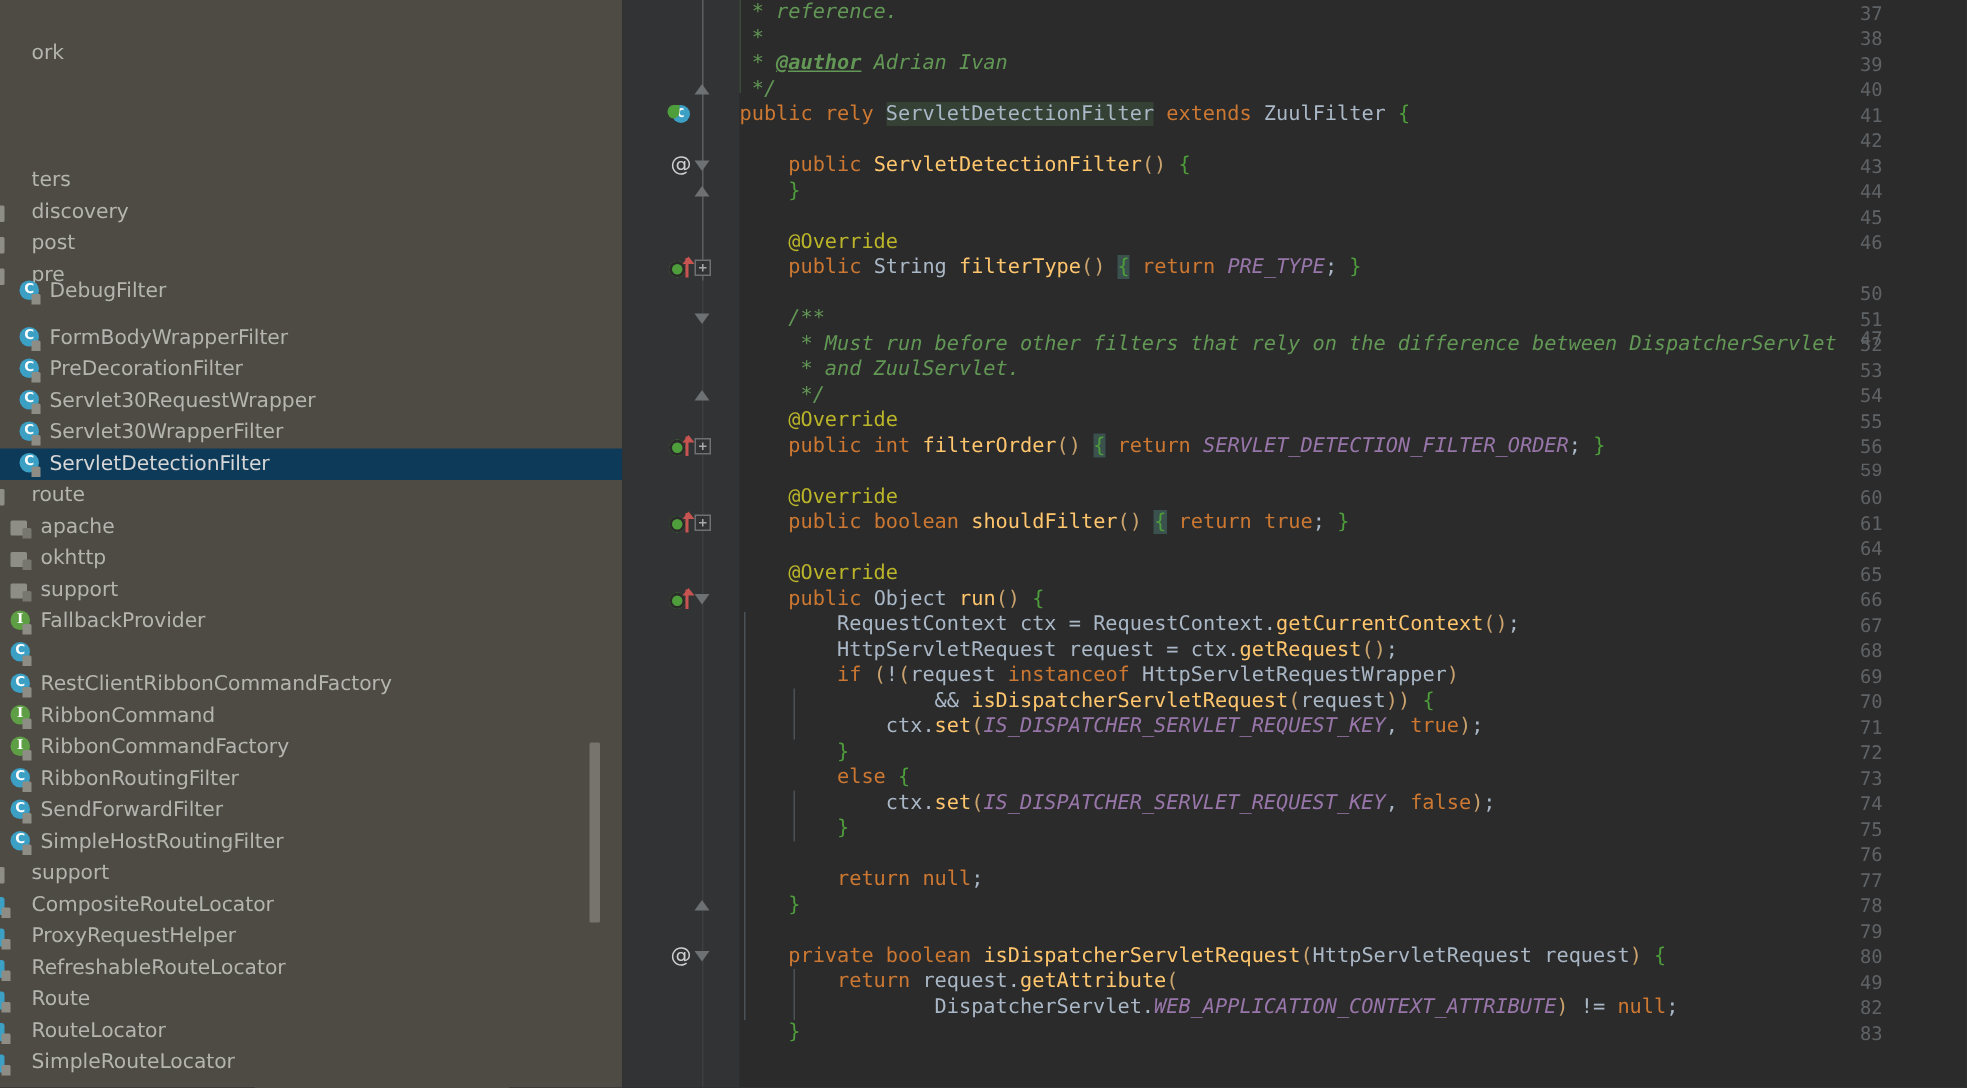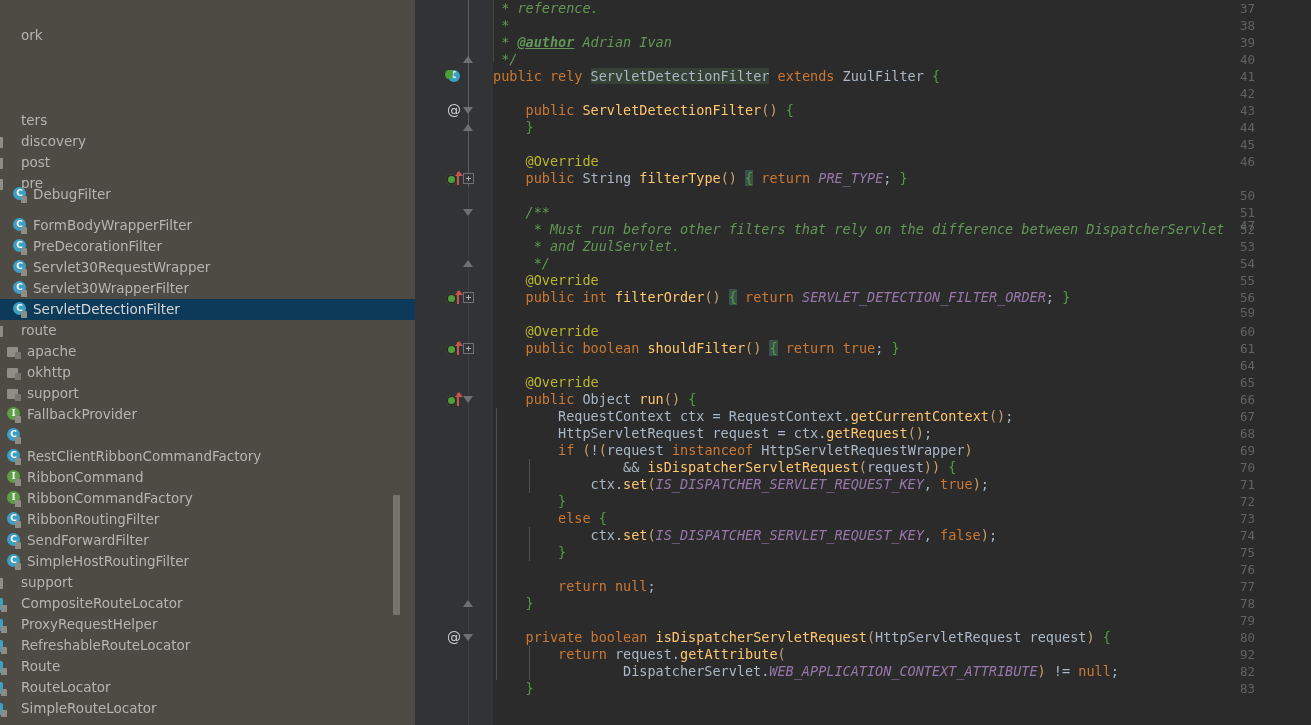--- a/index.html
+++ b/index.html
@@ -510,21 +510,21 @@
         <div class="lnum" style="top: 476px;">71</div>
         <div class="lnum" style="top: 493px;">72</div>
         <div class="lnum" style="top: 510px;">73</div>
         <div class="lnum" style="top: 527px;">74</div>
         <div class="lnum" style="top: 544px;">75</div>
         <div class="lnum" style="top: 561px;">76</div>
         <div class="lnum" style="top: 578px;">77</div>
         <div class="lnum" style="top: 595px;">78</div>
         <div class="lnum" style="top: 612px;">79</div>
         <div class="lnum" style="top: 629px;">80</div>
-        <div class="lnum" style="top: 646px;">92</div>
+        <div class="lnum" style="top: 646px;">49</div>
         <div class="lnum" style="top: 663px;">82</div>
         <div class="lnum" style="top: 680px;">83</div>
       </div>
     <div id="gutter-marks">
         <div class="gmark gmark-class" style="top: 69px;"></div>
         <div class="gmark gmark-at" style="top: 103px;"></div>
         <div class="gmark gmark-override" style="top: 171px;"></div>
         <div class="gmark-arrowhead" style="top: 171px;"></div>
         <div class="gmark gmark-override" style="top: 290px;"></div>
         <div class="gmark-arrowhead" style="top: 290px;"></div>

